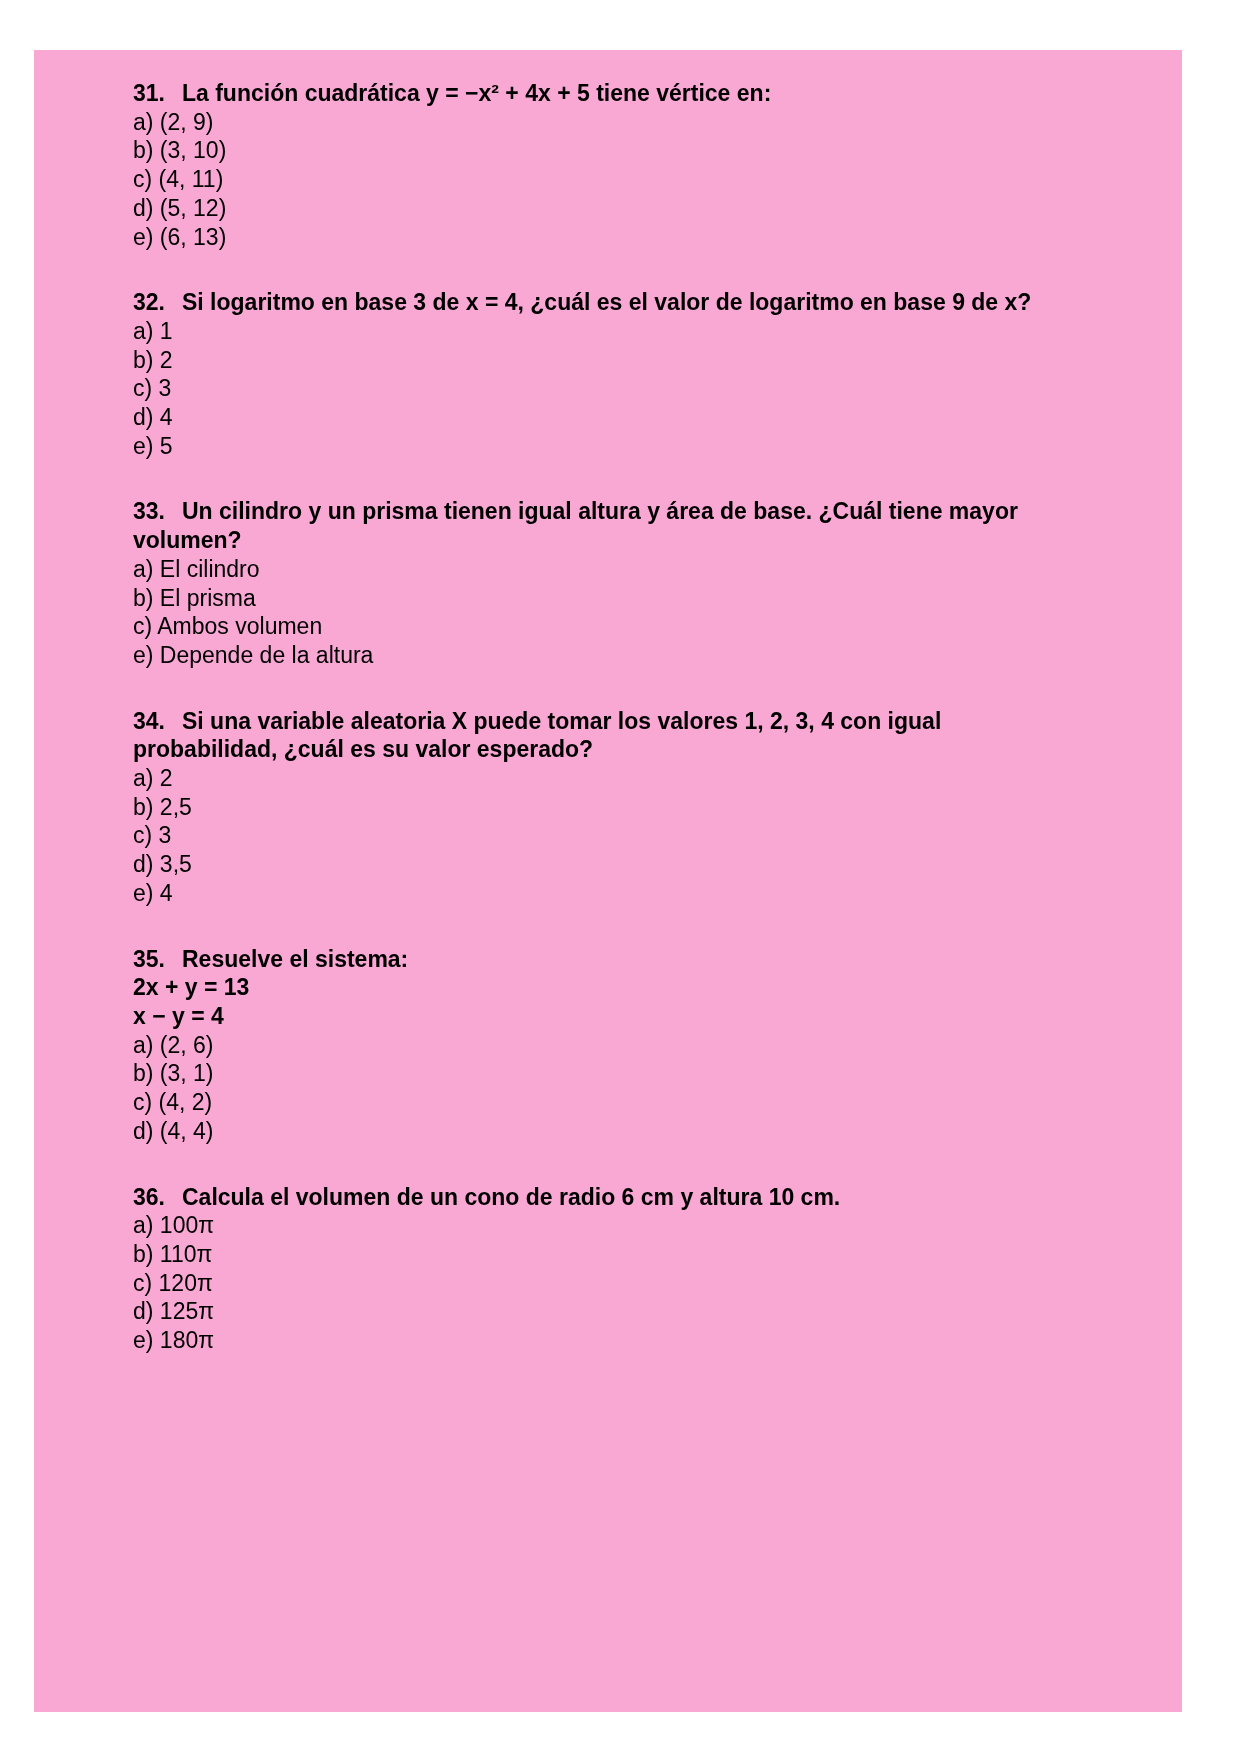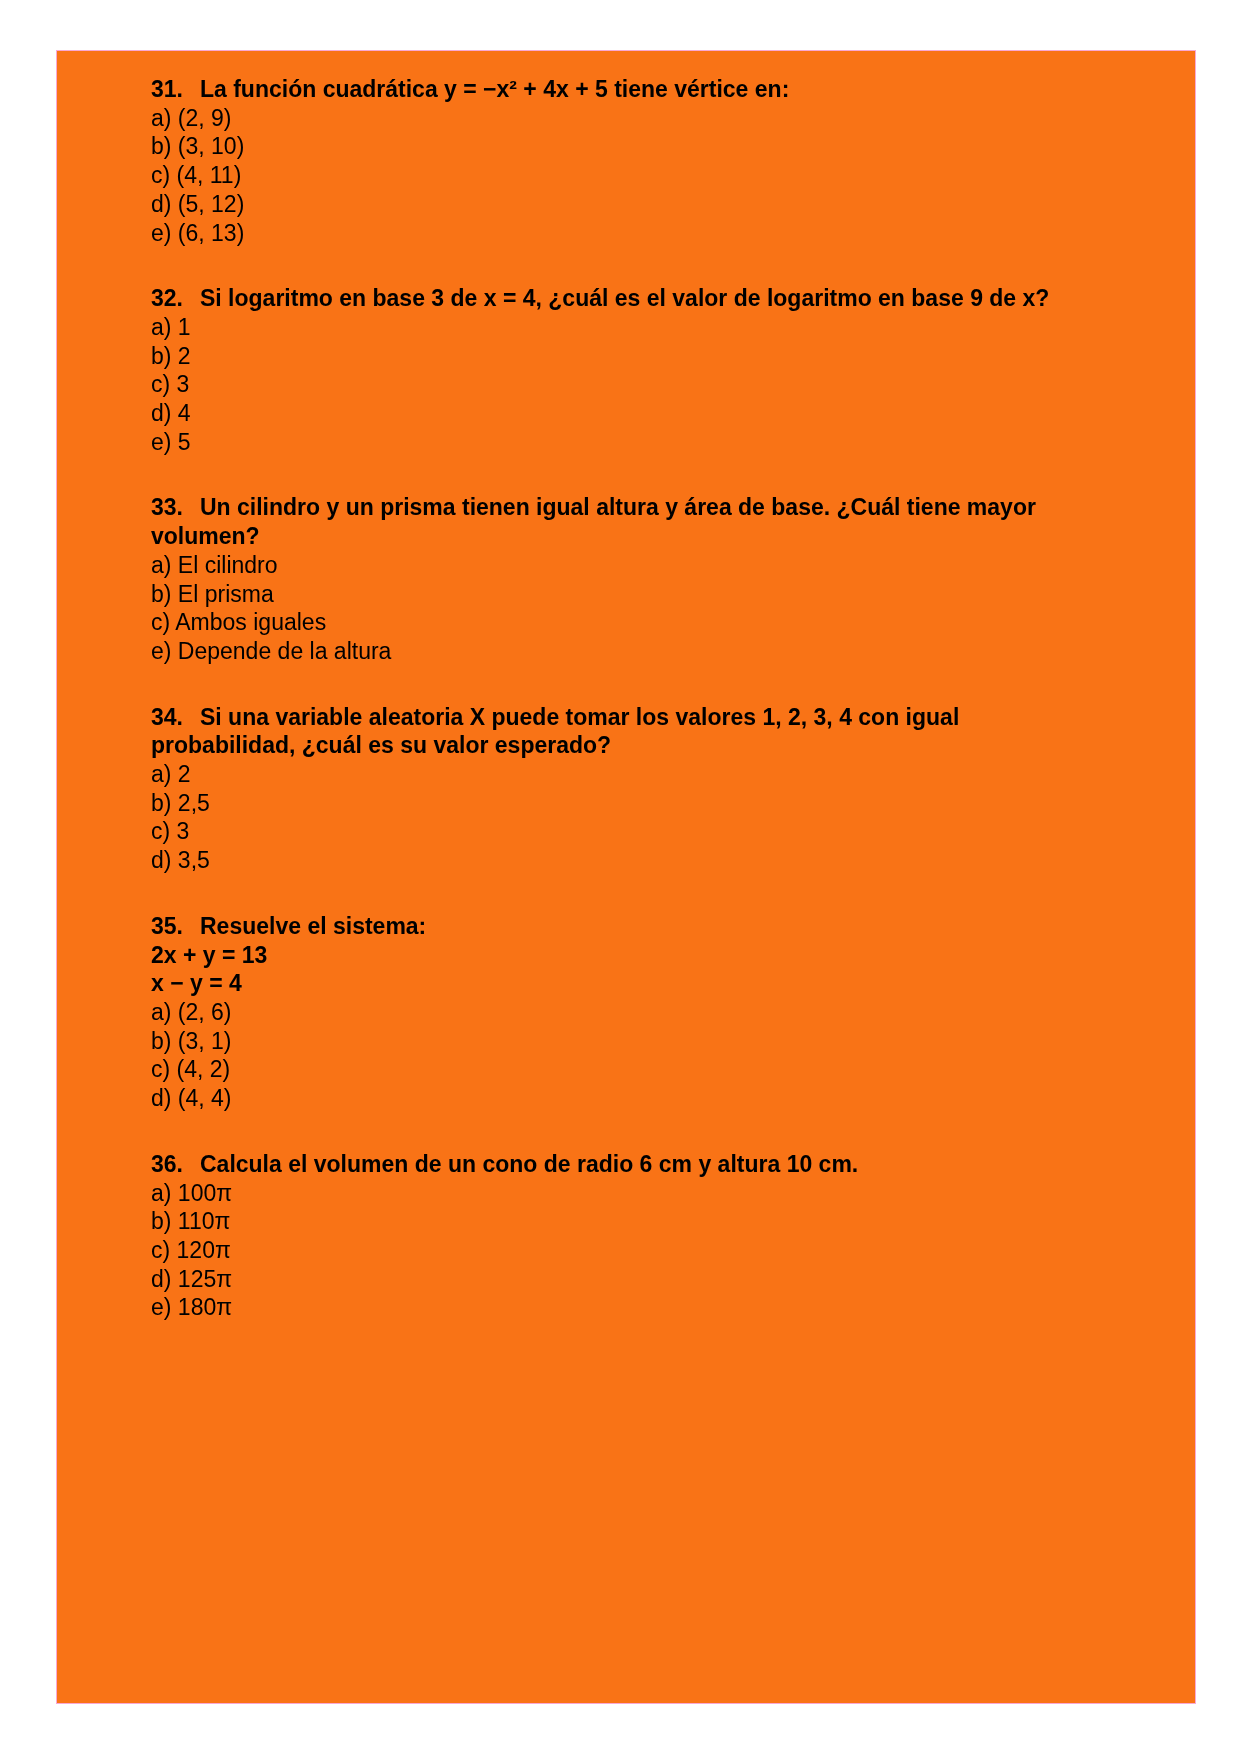--- a/index.html
+++ b/index.html
@@ -9,26 +9,26 @@
   }
   body {
     width: 1241px;
     height: 1754px;
     position: relative;
     font-family: "Liberation Sans", sans-serif;
     color: #000000;
   }
   .page {
     position: absolute;
-    left: 56px;
+    left: 34px;
     top: 50px;
     width: 1138px;
     height: 1652px;
-    background: #f97316;
-    border: 1px solid #f9a8d4;
+    background: #f9a8d4;
+    border: 5px solid #f9a8d4;
     box-sizing: content-box;
   }
   .content {
     padding: 24px 20px 0 94px;
   }
   .question {
     margin: 0 0 37px 0;
   }
   .line {
     margin: 0;
@@ -66,30 +66,31 @@
         <p class="line opt">b) 2</p>
         <p class="line opt">c) 3</p>
         <p class="line opt">d) 4</p>
         <p class="line opt">e) 5</p>
       </div>
       <div class="question">
         <p class="line head"><span class="q-num">33.</span><span class="q-text">Un cilindro y un prisma tienen igual altura y área de base. ¿Cuál tiene mayor</span></p>
         <p class="line head">volumen?</p>
         <p class="line opt">a) El cilindro</p>
         <p class="line opt">b) El prisma</p>
-        <p class="line opt">c) Ambos iguales</p>
+        <p class="line opt">c) Ambos volumen</p>
         <p class="line opt">e) Depende de la altura</p>
       </div>
       <div class="question">
         <p class="line head"><span class="q-num">34.</span><span class="q-text">Si una variable aleatoria X puede tomar los valores 1, 2, 3, 4 con igual</span></p>
         <p class="line head">probabilidad, ¿cuál es su valor esperado?</p>
         <p class="line opt">a) 2</p>
         <p class="line opt">b) 2,5</p>
         <p class="line opt">c) 3</p>
         <p class="line opt">d) 3,5</p>
+        <p class="line opt">e) 4</p>
       </div>
       <div class="question">
         <p class="line head"><span class="q-num">35.</span><span class="q-text">Resuelve el sistema:</span></p>
         <p class="line head">2x + y = 13</p>
         <p class="line head">x − y = 4</p>
         <p class="line opt">a) (2, 6)</p>
         <p class="line opt">b) (3, 1)</p>
         <p class="line opt">c) (4, 2)</p>
         <p class="line opt">d) (4, 4)</p>
       </div>

